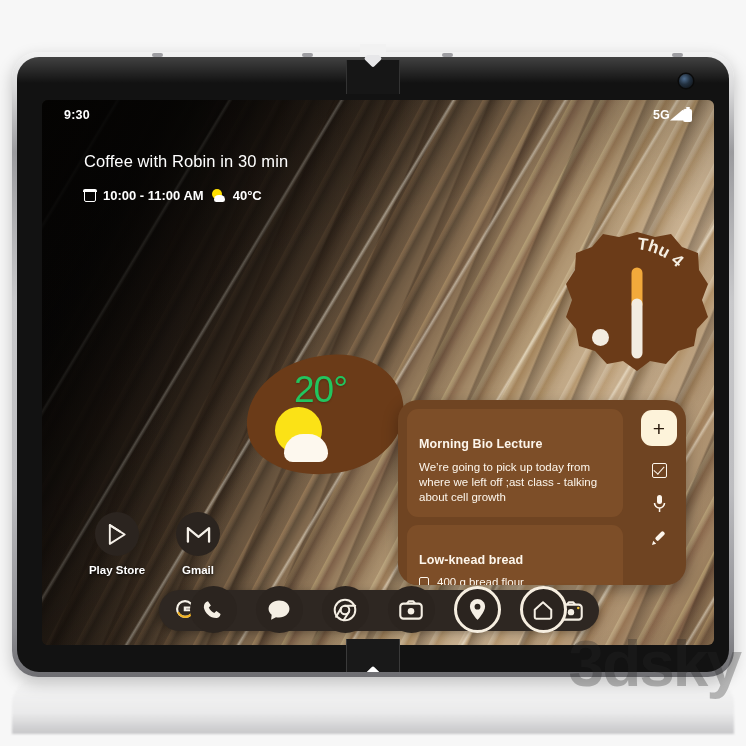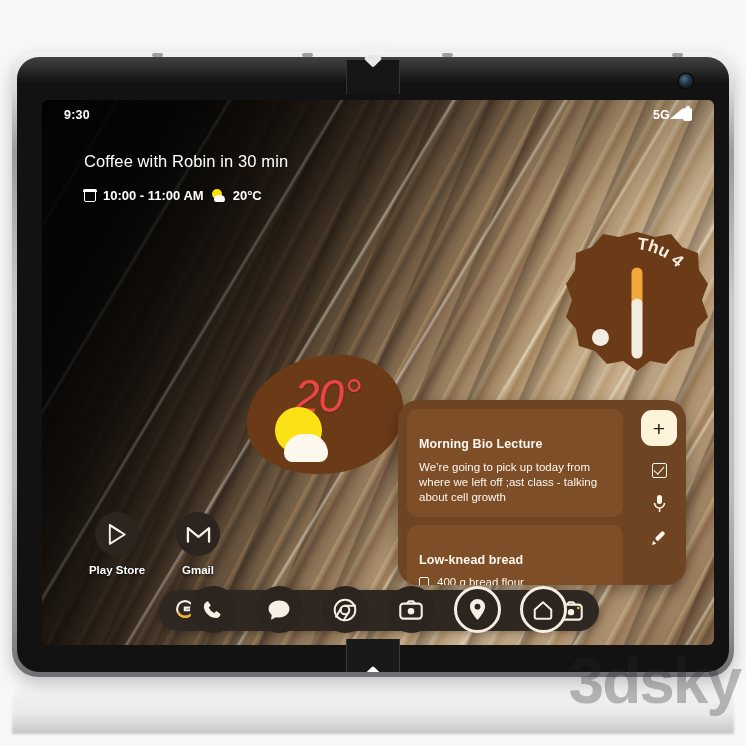--- a/index.html
+++ b/index.html
@@ -123,21 +123,21 @@
     background: radial-gradient(120% 95% at 72% 58%, rgba(0,0,0,0) 42%, rgba(0,0,0,.36) 100%);
   }
 
   
   .statusbar {
     position: absolute; left: 0; right: 0; top: 0; height: 30px;
     display: flex; align-items: center; justify-content: space-between;
     padding: 0 22px; color: #fff;
     font-size: 12.5px; font-weight: 600; letter-spacing: .2px;
   }
-  .status-right { display: flex; align-items: flex-start; }
+  .status-right { display: flex; align-items: center; }
   .sig-tri { width: 13px; height: 11px; background: #fff;
              clip-path: polygon(100% 0,100% 100%,0 100%); }
   .batt { position: relative; width: 9px; height: 13px; border-radius: 2px; background:#fff; }
   .batt::after { content:""; position:absolute; left:2.5px; top:-2px; width:4px; height:2px;
                  background:#fff; border-radius:1px; }
 
   
   .glance { position: absolute; left: 42px; top: 52px; color: #fff; }
   .glance-title { font-size: 16.5px; font-weight: 500; letter-spacing: .1px; }
   .glance-sub { margin-top: 17px; display: flex; align-items: center; gap: 7px;
@@ -176,23 +176,22 @@
   
   .weather-w { position: absolute; left: 204px; top: 256px; width: 158px; height: 118px; }
   .weather-blob {
     position: absolute; inset: 0;
     background: #6b3b18;
     border-radius: 52% 46% 48% 54% / 54% 50% 50% 46%;
     transform: rotate(-9deg);
   }
   .weather-temp {
     position: absolute; left: 48px; top: 13px;
-    font-size: 46px; font-weight: 500; color: #ef4444; letter-spacing: -1px;
+    font-size: 37px; font-weight: 500; color: #22c55e; letter-spacing: -1px;
     text-shadow: 0 1px 2px rgba(0,0,0,.25);
-    font-style: italic;
   }
   .weather-sun {
     position: absolute; left: 29px; top: 51px; width: 55px; height: 55px;
   }
   .weather-sun .disc { position:absolute; left:0; top:0; width:47px; height:47px;
                        border-radius:50%; background:#fbe216; }
   .weather-sun .cld { position:absolute; left:9px; bottom:0; width:44px; height:28px;
                       border-radius: 22px 22px 10px 10px; background:#fdf8ee; }
 
   
@@ -262,21 +261,21 @@
   
   .reflection {
     position: absolute; left: 12px; top: 678px; width: 722px; height: 56px;
     background: linear-gradient(180deg, rgba(120,120,125,.38) 0%, rgba(160,160,165,.14) 38%, rgba(255,255,255,0) 100%);
     border-radius: 0 0 26px 26px;
     transform: scaleY(-1);
     filter: blur(1px);
     pointer-events: none;
   }
   .watermark {
-    position: absolute; right: 6px; bottom: 28px;
+    position: absolute; right: 6px; bottom: 45px;
     font-size: 64px; font-weight: 700; letter-spacing: -2px;
     color: rgba(40,40,40,.30);
     pointer-events: none; user-select: none;
   }
 </style>
 </head>
 <body>
 
 <div id="stage">
 
@@ -313,21 +312,21 @@
 
         <div class="glance">
           <div class="glance-title">Coffee with Robin in 30 min</div>
           <div class="glance-sub">
             <span class="cal-ico"></span>
             <span>10:00 - 11:00 AM</span>
             <span class="sun-ico">
               <span class="disc"></span>
                 <span class="cld"></span>
             </span>
-            <span>20°C</span>
+            <span>40°C</span>
           </div>
         </div>
 
         <div class="clock-w">
           <svg width="152" height="152" viewBox="0 0 152 152">
             <defs>
               <path id="dateArc" d="M 40 30 A 62 62 0 0 1 132 68" fill="none"></path>
             </defs>
             <path fill="#6b3b18" d="
               M76 4

